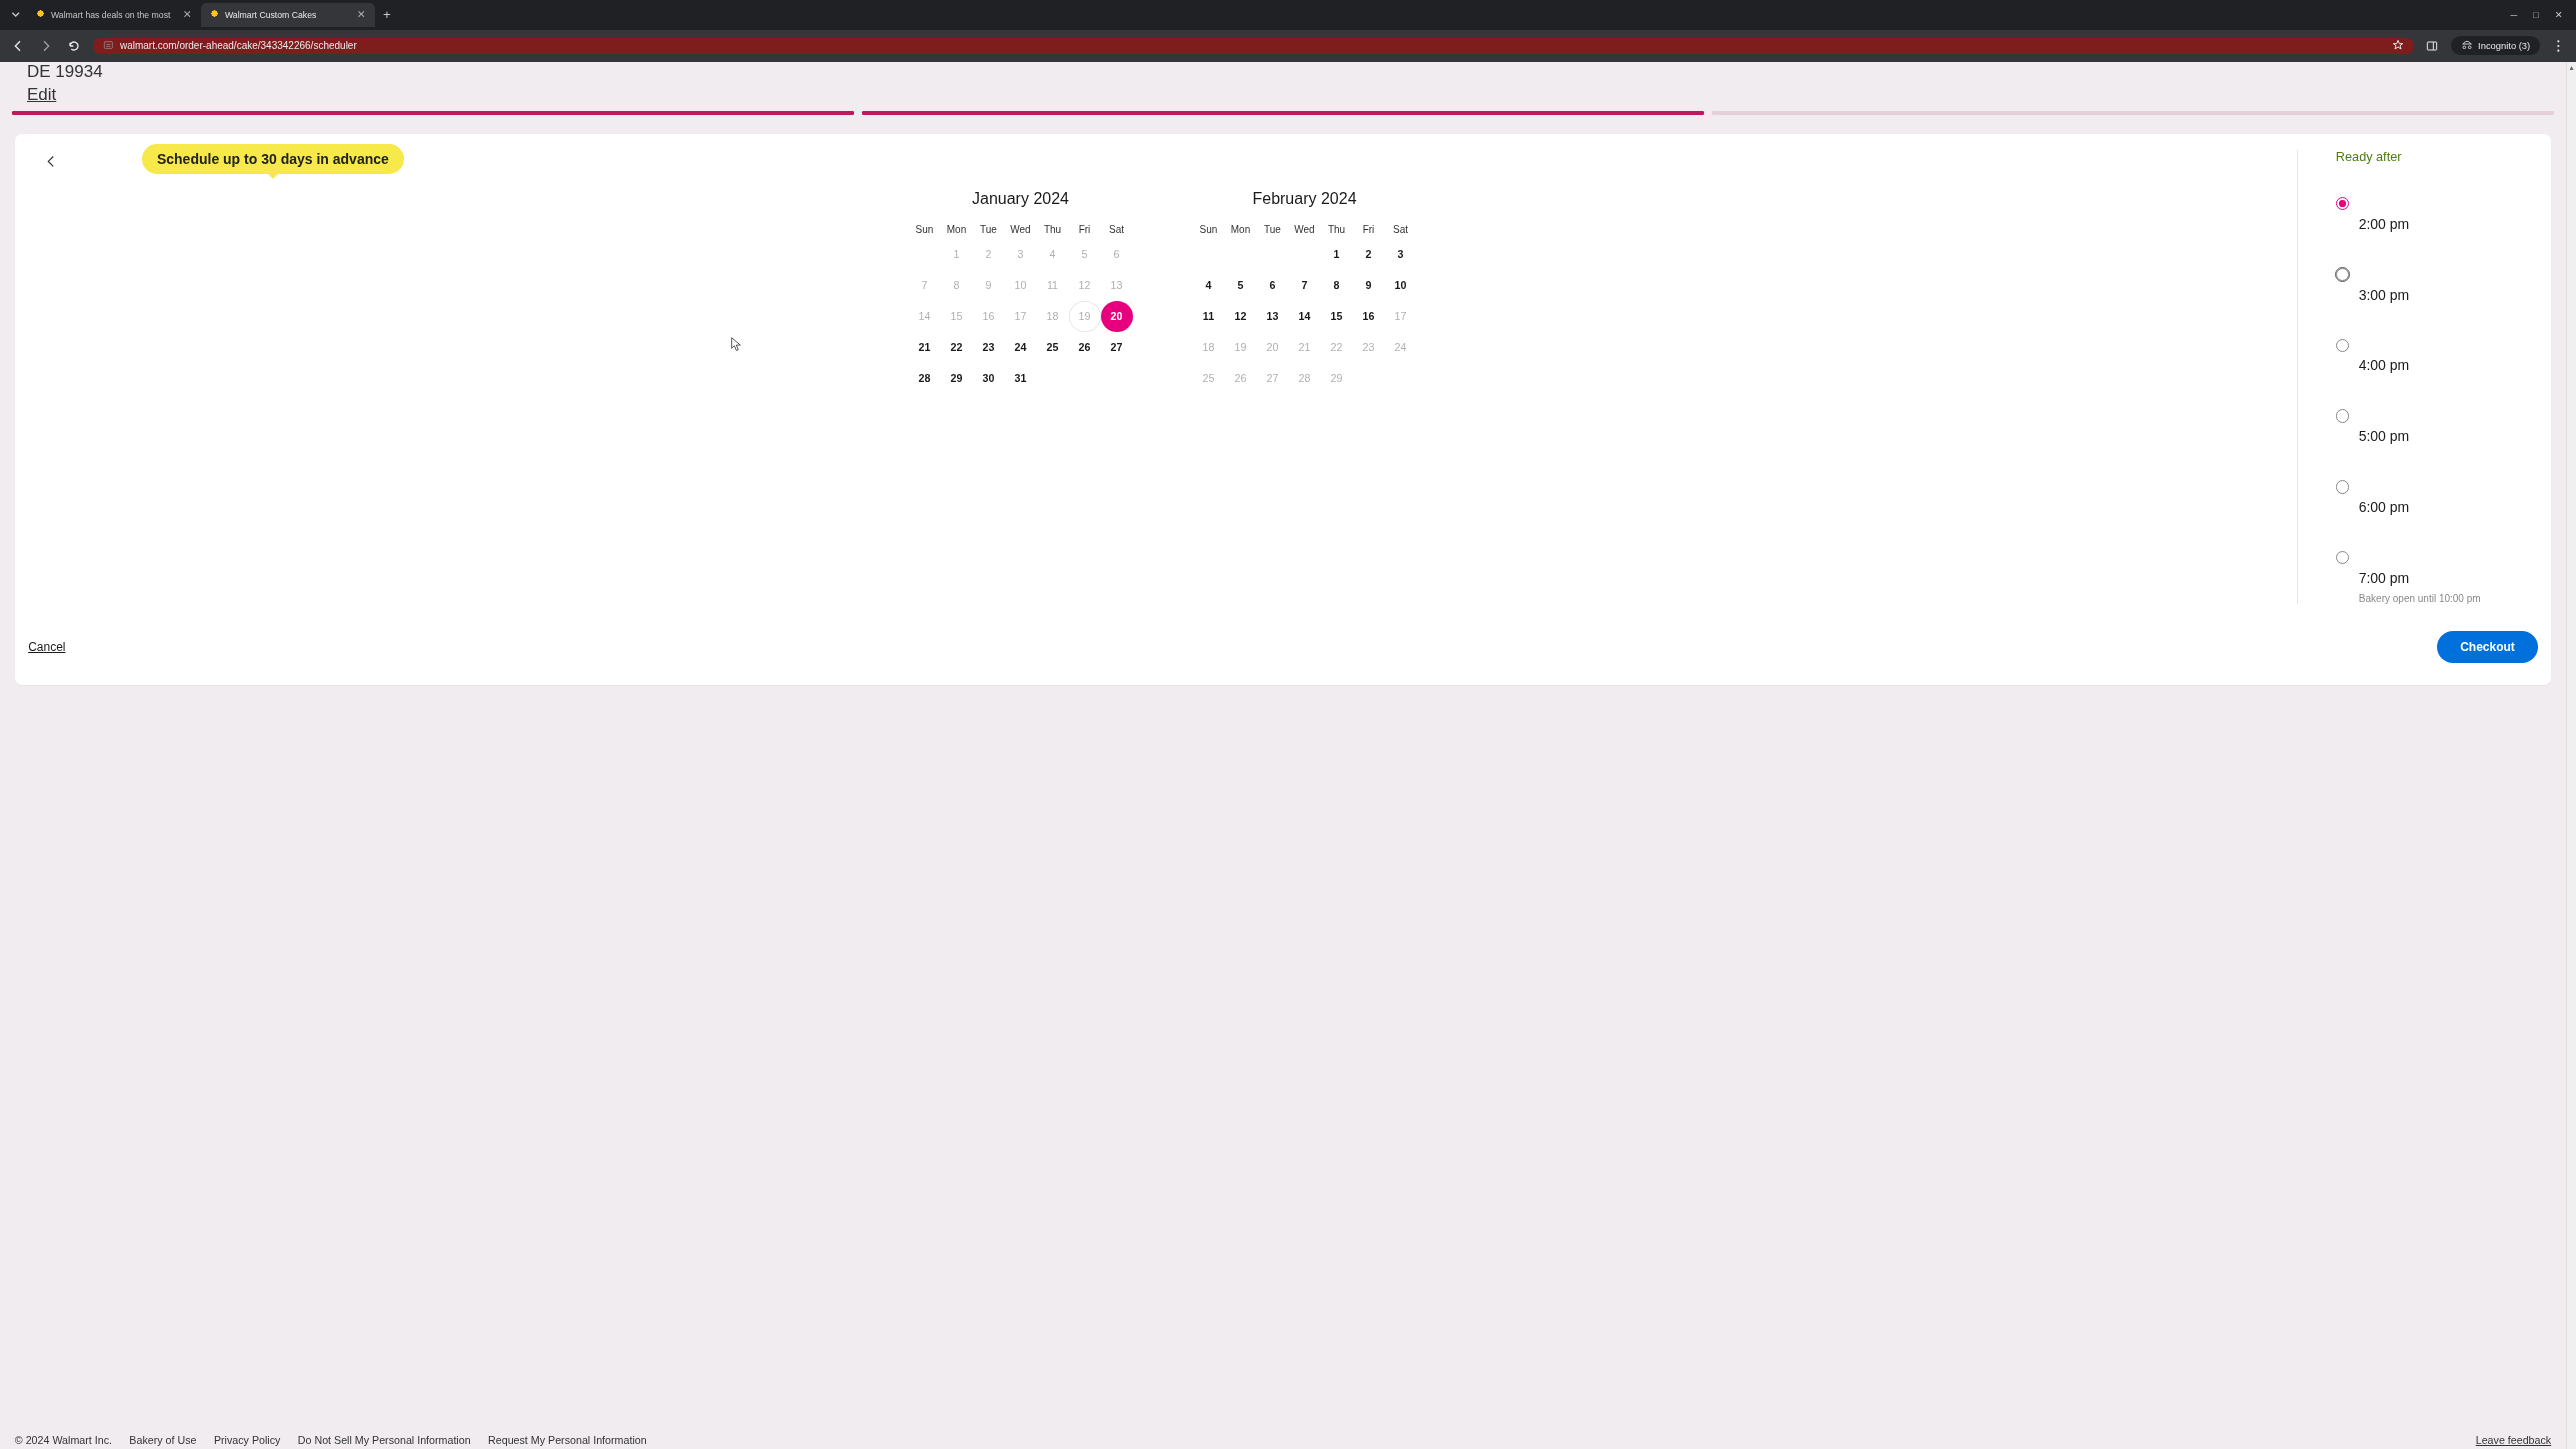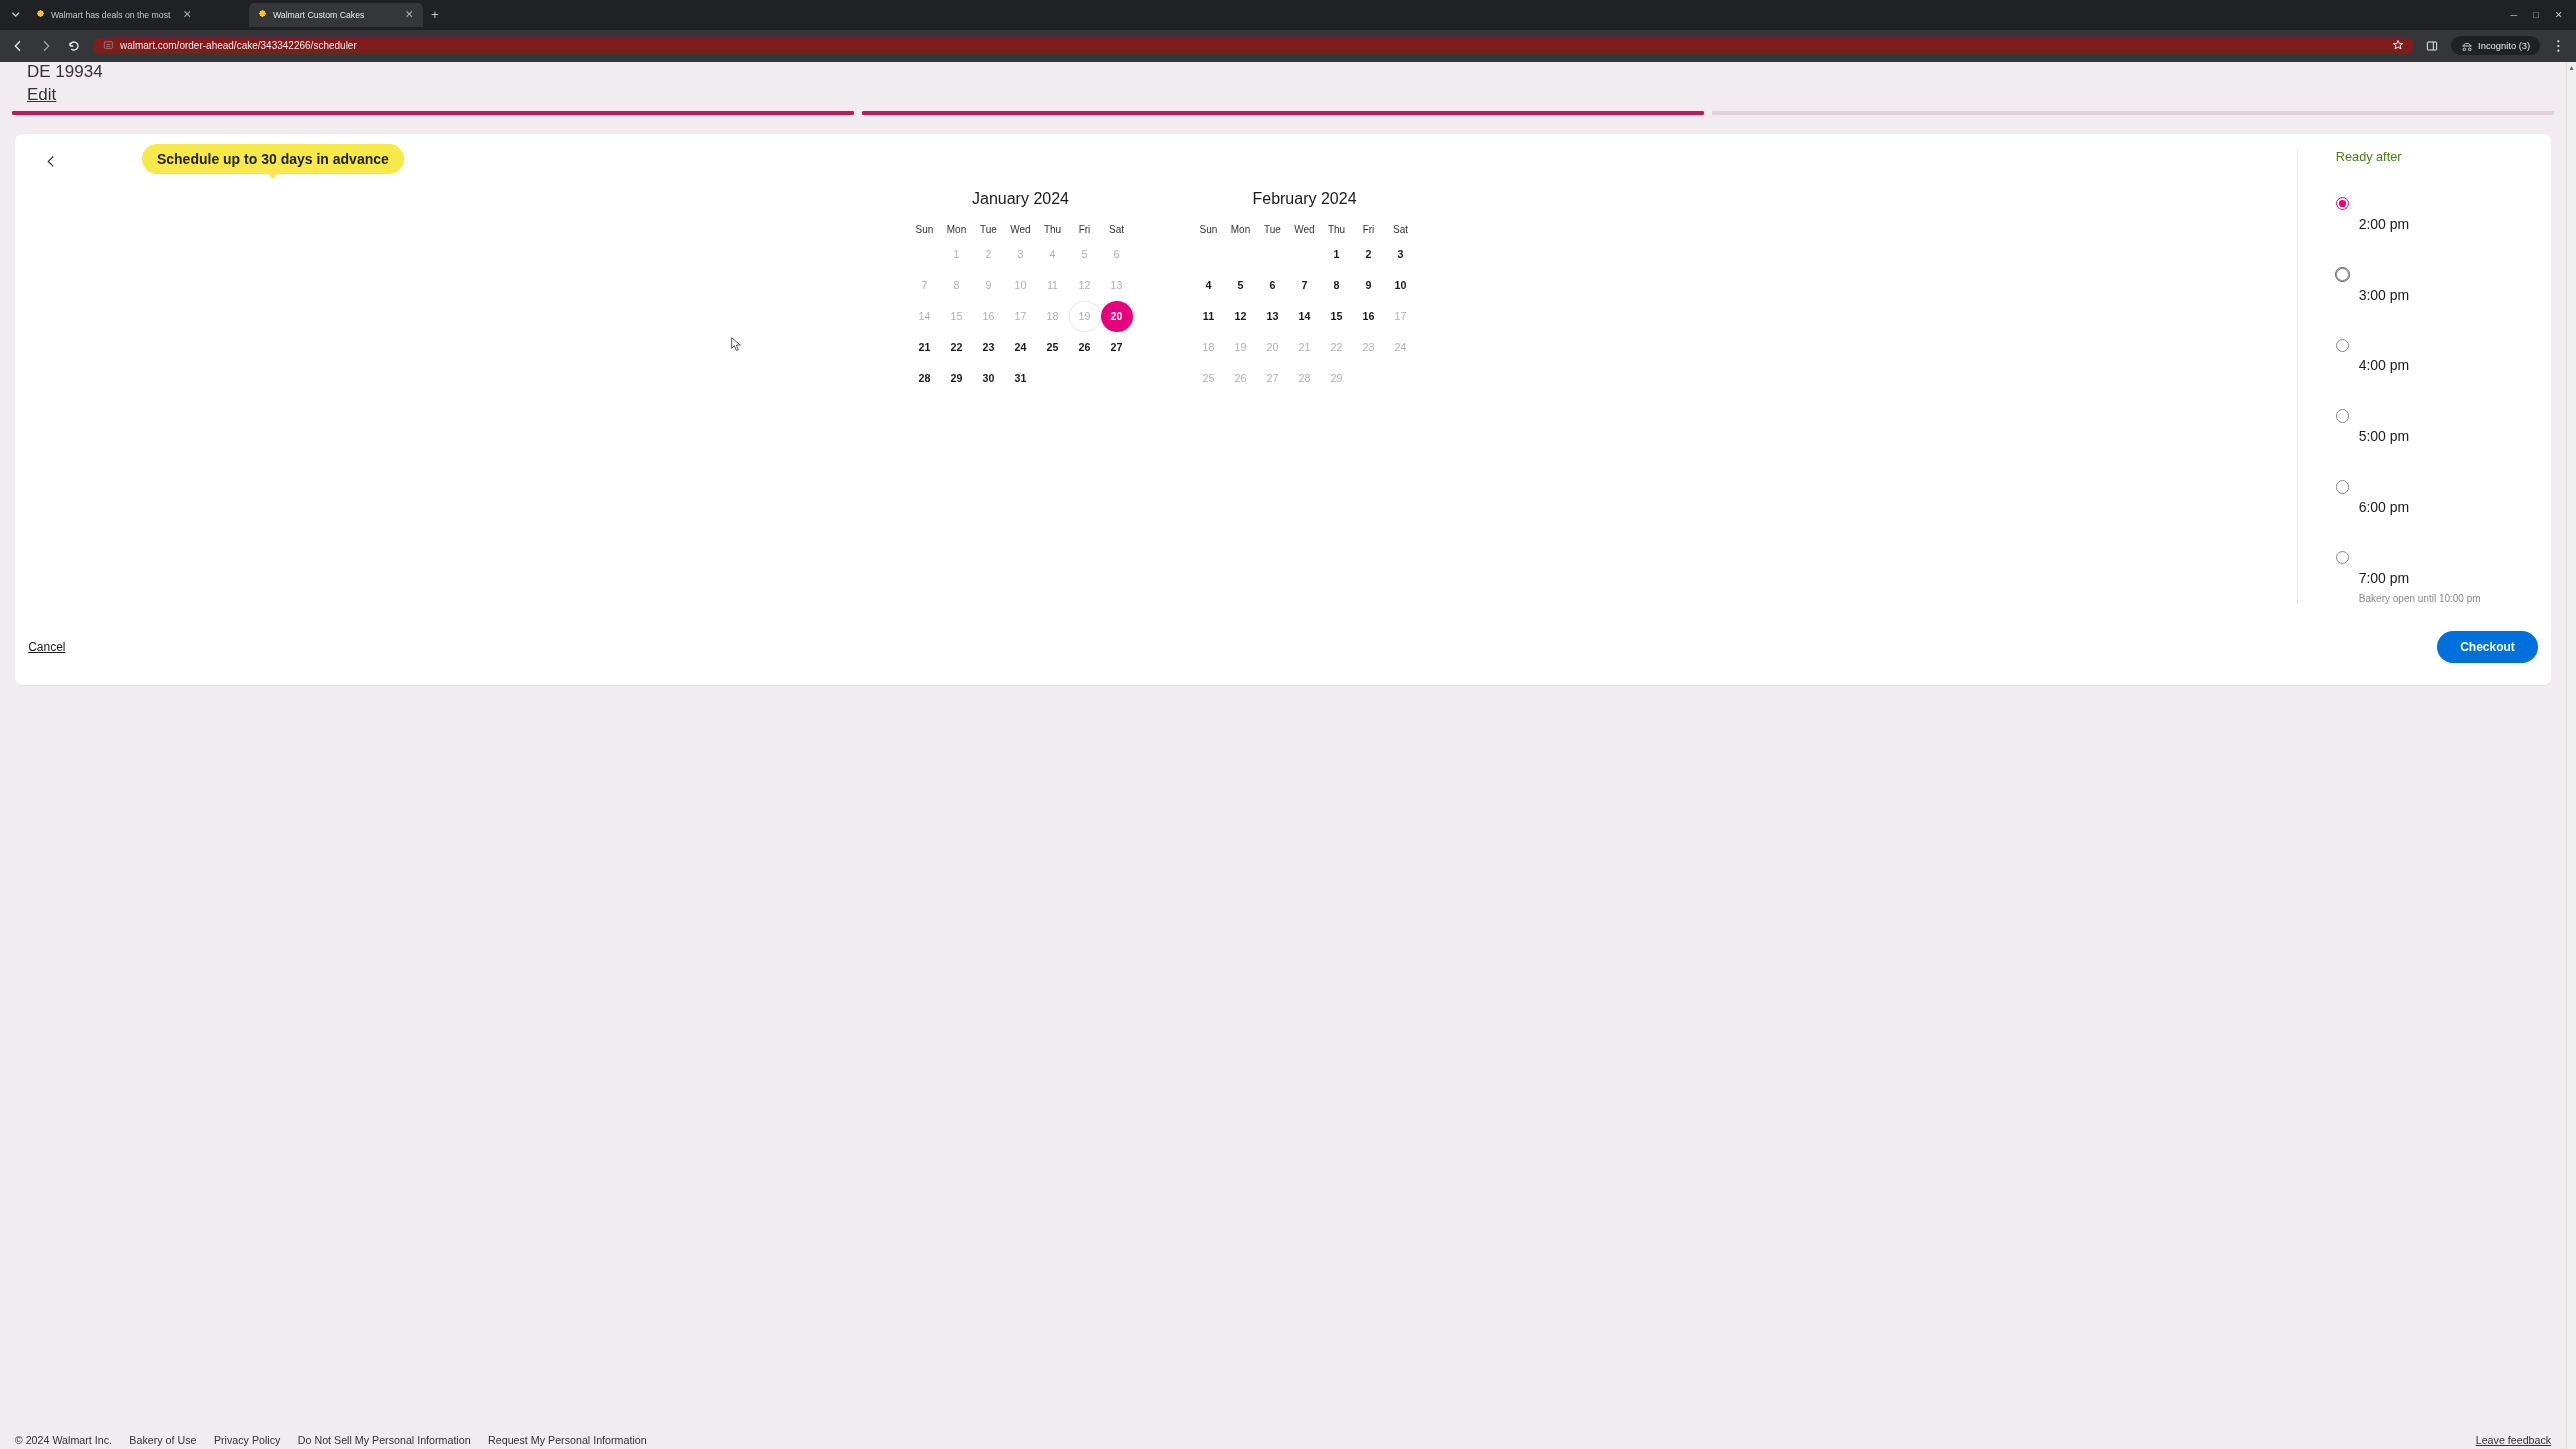--- a/index.html
+++ b/index.html
@@ -18,21 +18,21 @@
 .window-controls { margin-left: auto; display:flex; gap: 16px; padding-right: 8px; color:#c7c7c7; }
 .window-controls span { cursor:pointer; font-size:9.4px; }
 
 .toolbar { display:flex; align-items:center; gap: 9.4px; padding: 4px 8px; background:#35363a; height:32px; }
 .nav-btn { width:19px; height:19px; display:flex; align-items:center; justify-content:center; color:#9aa0a6; cursor:pointer; border-radius:50%; }
 .nav-btn.active { color:#e8eaed; }
 .url-bar { flex:1; background:#7f1d1d; border-radius: 13.4px; height:16px; display:flex; align-items:center; padding:0 9.4px; gap:6.7px; color:#e8eaed; font-size:10px; }
 .url-icon { color:#9aa0a6; }
 .url-text { flex:1; }
 .toolbar-icon { width:19px; height:19px; display:flex; align-items:center; justify-content:center; color:#e8eaed; cursor:pointer; }
-.incognito-badge { background:#202124; border-radius:12px; padding:4px 9.4px; display:flex; align-items:flex-end; gap:5.4px; color:#e8eaed; font-size:9.4px; }
+.incognito-badge { background:#202124; border-radius:12px; padding:4px 9.4px; display:flex; align-items:flex-start; gap:5.4px; color:#e8eaed; font-size:9.4px; }
 
 
 .page { position: absolute; top: 62px; left:0; right:10px; bottom:0; background:#f0ecef; overflow:hidden; }
 .scrollbar { position:absolute; top:62px; right:0; width:10px; bottom:0; background:#f0f0f0; border-left:0.7px solid #ddd; }
 .scrollbar .thumb-up { position:absolute; top:0; width:100%; height:10.7px; display:flex; align-items:center; justify-content:center; color:#666; font-size:6.7px; }
 
 .address-remnant { padding-left: 27px; color:#333; font-size:17px; }
 .edit-link { text-decoration: underline; cursor:pointer; display:inline-block; margin-top:2.7px; }
 
 .progress-bar { display:flex; gap:8px; margin: 6.7px 12px 0; }
@@ -87,21 +87,21 @@
 </head>
 <body>
 
 <div class="browser-chrome">
   <div class="tab-bar">
     <div class="tab-dropdown">
       <svg width="9.4" height="9.4" viewBox="0 0 14 14">
           <path d="M2 4l5 5 5-5" stroke="#c7c7c7" stroke-width="2" fill="none"></path>
         </svg>
     </div>
-    <div id="tabs-container" style="display: flex; gap: 48px;">
+    <div id="tabs-container" style="display: flex;">
         <div class="tab">
           <span class="favicon"><span class="spark"></span></span>
           <span class="title">Walmart has deals on the most</span>
           <span class="close">✕</span>
         </div>
         <div class="tab active">
           <span class="favicon"><span class="spark"></span></span>
           <span class="title">Walmart Custom Cakes</span>
           <span class="close">✕</span>
         </div>

